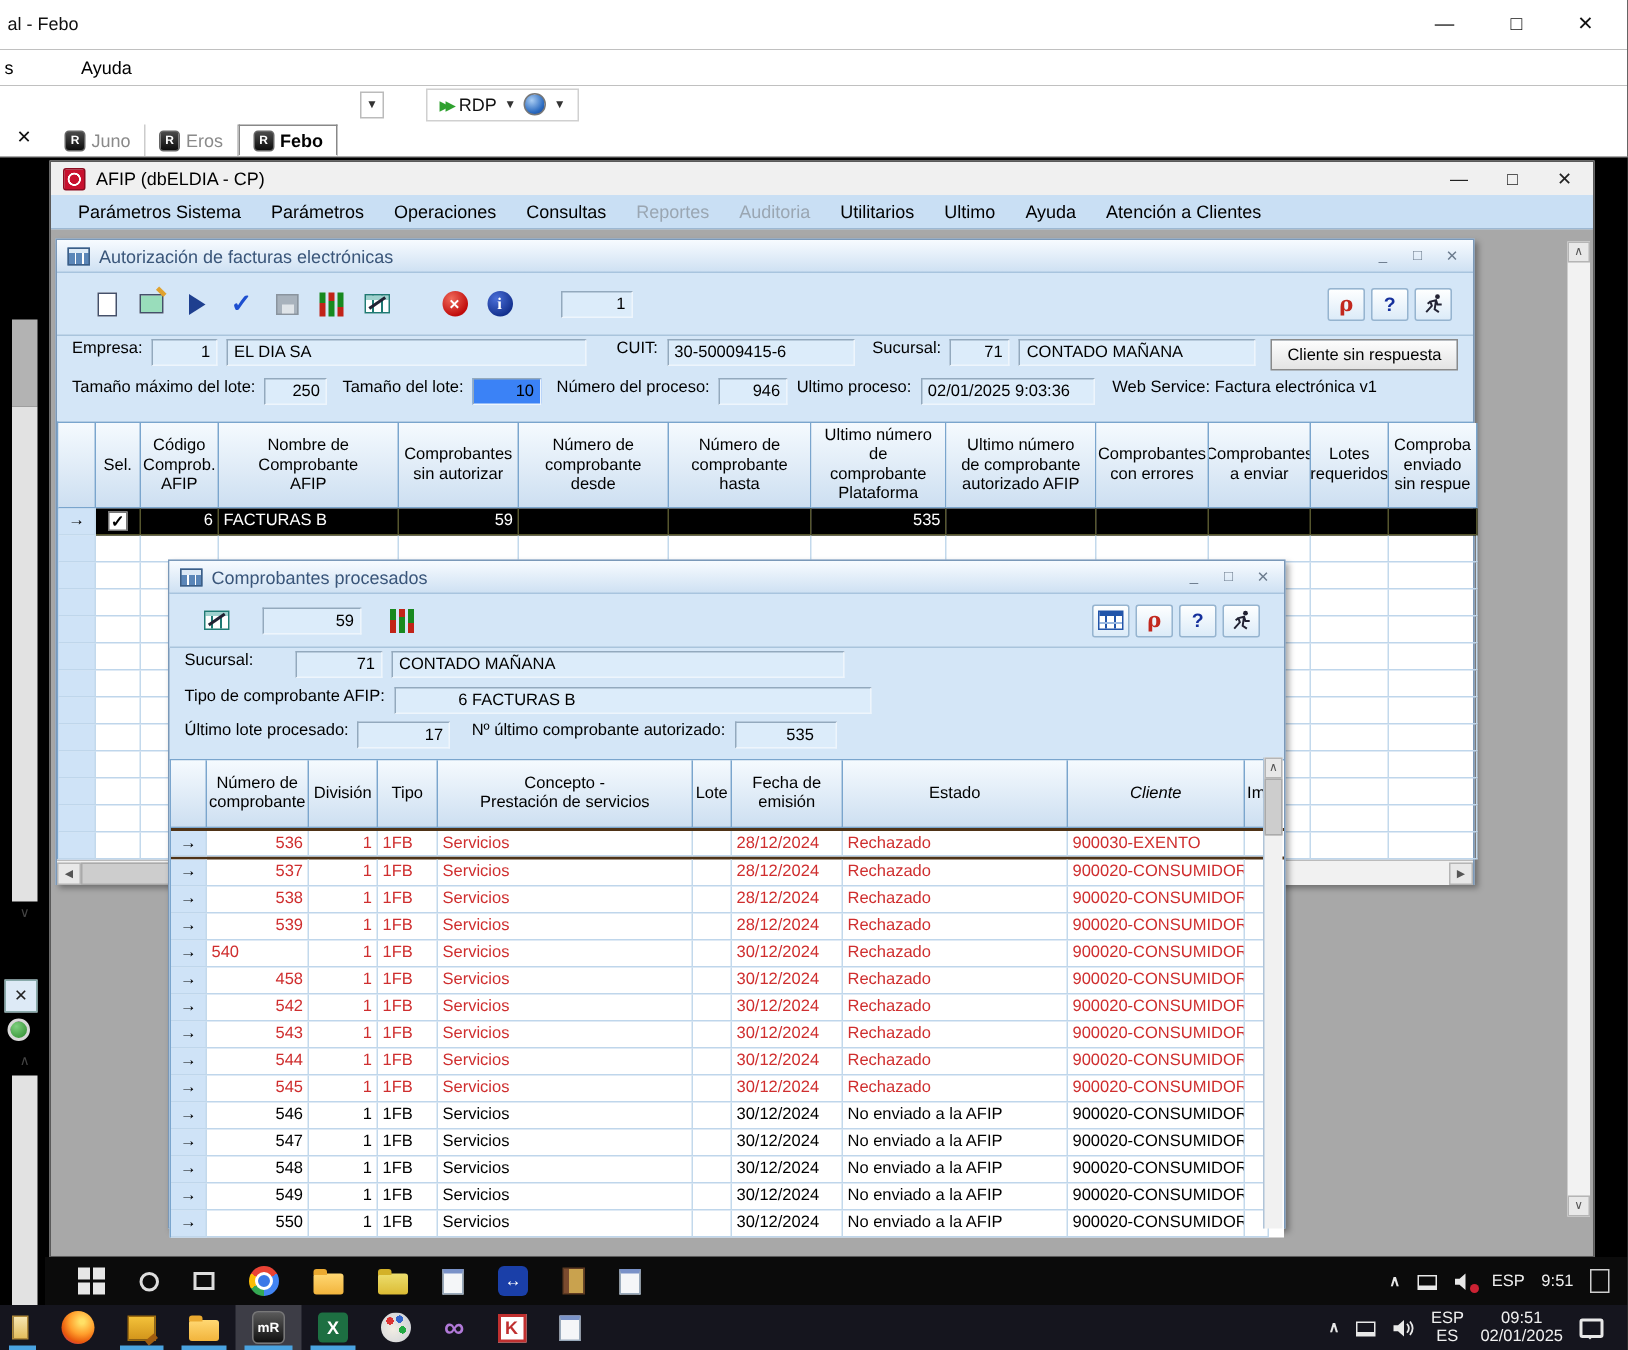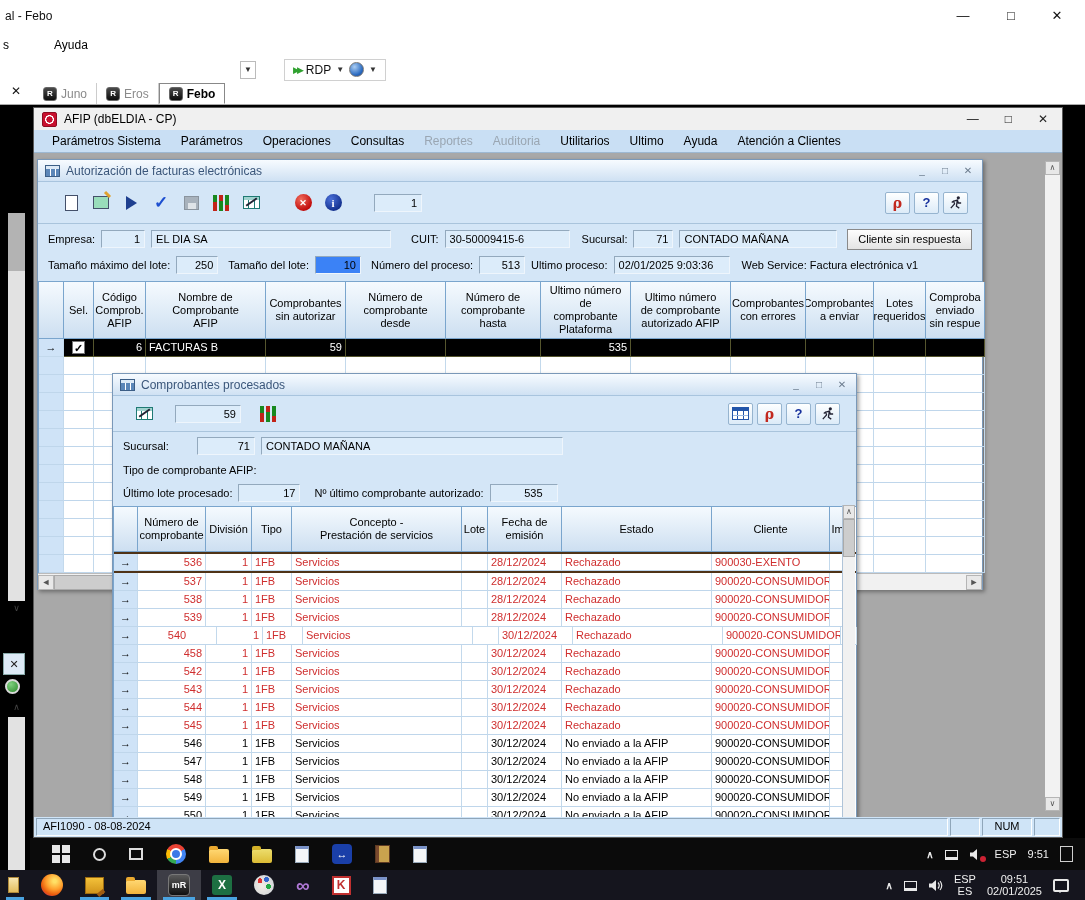--- a/index.html
+++ b/index.html
@@ -52,21 +52,21 @@
 .cw-titlebar{height:22px;background:linear-gradient(#f7fbff,#cfe1f3);display:flex;align-items:center;padding:0 7px;border-bottom:1px solid #a8c4de;color:#3a567a;font-size:12px}
 .cw-icon{width:15px;height:12px;margin-right:6px;background-color:#5b86b8;border:1px solid #3c5e86;background-image:linear-gradient(to bottom,#dce9f6 0 3px,transparent 3px),linear-gradient(to right,transparent 4px,#fff 4px 5px,transparent 5px 9px,#fff 9px 10px,transparent 10px)}
 .cw-controls{margin-left:auto;display:flex;gap:9px;color:#6b7b8d;font-size:10px}
 .cwc{width:14px;text-align:center}
 .cw-toolbar{display:flex;align-items:center;background:#d4e6f7;border-bottom:1px solid #a9c4dc}
 .tbtn{width:30px;height:30px;display:flex;align-items:center;justify-content:center}
 .wbtn{width:25px;height:22px;background:linear-gradient(#feffff,#dcebf8);border:1px solid #96b4cf;display:flex;align-items:center;justify-content:center;font-weight:bold;border-radius:2px}
 .sunken{background:#dcecfa;border:1px solid;border-color:#93a9bd #eef5fc #eef5fc #93a9bd;height:18px;padding:0 4px;display:flex;align-items:center;white-space:nowrap;overflow:hidden}
 .sunken.num{justify-content:flex-end}
 .sunken.white{background:#3b82f6}
-.fieldrow{display:flex;align-items:center;padding:0 10px;gap:6px;white-space:nowrap}
+.fieldrow{display:flex;align-items:flex-start;padding:0 10px;gap:6px;white-space:nowrap}
 .push-btn{height:21px;background:linear-gradient(#fdfdfd,#e4e4e4);border:1px solid #8a8a8a;padding:0 10px;display:flex;align-items:center;margin-left:auto}
 
 
 .icon-doc{width:13px;height:16px;background:#fff;border:1px solid #44506a}
 .icon-form{width:16px;height:13px;background:#fff;border:1px solid #44506a;background-image:linear-gradient(#9db 0,#9db 0),linear-gradient(to bottom,transparent 3px,#8aa 3px 4px,transparent 4px 7px,#8aa 7px 8px,transparent 8px);position:relative}
 .icon-form::after{content:"";position:absolute;right:-3px;top:-4px;width:7px;height:3px;background:#e0a22e;transform:rotate(45deg)}
 .icon-play{width:0;height:0;border-left:11px solid #1e3f8f;border-top:7px solid transparent;border-bottom:7px solid transparent}
 .glyph-check{color:#1d4fd0;font-weight:bold;font-size:17px}
 .icon-save{width:15px;height:14px;background:#a8b2bc;border:1px solid #8a949e;position:relative}
 .icon-save::after{content:"";position:absolute;left:3px;bottom:0;width:8px;height:6px;background:#dfe4e8}
@@ -285,21 +285,21 @@
             <span class="sunken num" style="width:40px">71</span>
             <span class="sunken" style="width:158px">CONTADO MAÑANA</span>
             <span class="push-btn">Cliente sin respuesta</span>
           </div>
           <div class="fieldrow" style="height:26px">
             <span>Tamaño máximo del lote:</span>
             <span class="sunken num" style="width:42px">250</span>
             <span style="margin-left:4px">Tamaño del lote:</span>
             <span class="sunken white num" style="width:46px">10</span>
             <span style="margin-left:4px">Número del proceso:</span>
-            <span class="sunken num" style="width:46px">513</span>
+            <span class="sunken num" style="width:46px">946</span>
             <span>Ultimo proceso:</span>
             <span class="sunken" style="width:116px">02/01/2025 9:03:36</span>
             <span style="margin-left:6px">Web Service: Factura electrónica v1</span>
           </div>
           <div class="grid" style="margin-top:3px">
             <div class="ghead" id="auth-head">
                 <div class="hcell" style="width: 25px; height: 57px;"></div>
                 <div class="hcell" style="width: 30px; height: 57px;">Sel.</div>
                 <div class="hcell" style="width: 52px; height: 57px;">Código
 Comprob.
@@ -578,41 +578,42 @@
                 </span>
             </span>
           </div>
           <div class="fieldrow" style="height:24px;margin-top:2px">
             <span style="width:68px">Sucursal:</span>
             <span class="sunken num" style="width:58px">71</span>
             <span class="sunken" style="width:302px">CONTADO MAÑANA</span>
           </div>
           <div class="fieldrow" style="height:23px">
             <span>Tipo de comprobante AFIP:</span>
+            <span class="sunken" style="width:318px;padding-left:42px">6 FACTURAS B</span>
           </div>
           <div class="fieldrow" style="height:23px">
             <span>Último lote procesado:</span>
             <span class="sunken num" style="width:62px">17</span>
             <span style="margin-left:8px">Nº último comprobante autorizado:</span>
             <span class="sunken num" style="width:68px;padding-right:14px">535</span>
           </div>
           <div class="grid" style="margin-top:2px">
             <div class="ghead" id="proc-head">
                 <div class="hcell" style="width: 24px; height: 45px;"></div>
                 <div class="hcell" style="width: 68px; height: 45px;">Número de
 comprobante</div>
                 <div class="hcell" style="width: 46px; height: 45px;">División</div>
                 <div class="hcell" style="width: 40px; height: 45px;">Tipo</div>
                 <div class="hcell" style="width: 170px; height: 45px;">Concepto -
 Prestación de servicios</div>
                 <div class="hcell" style="width: 26px; height: 45px;">Lote</div>
                 <div class="hcell" style="width: 74px; height: 45px;">Fecha de
 emisión</div>
                 <div class="hcell" style="width: 150px; height: 45px;">Estado</div>
-                <div class="hcell" style="width: 118px; height: 45px;">Cliente</div>
+                <div class="hcell" style="width: 118px; height: 45px; font-style: italic;">Cliente</div>
                 <div class="hcell" style="width: 16px; height: 45px;">Im</div>
               </div>
             <div id="proc-body">
                 <div class="grow red current">
                   <div class="gcell ind" style="width: 24px;">→</div>
                   <div class="gcell" style="width: 68px; text-align: right;">536</div>
                   <div class="gcell" style="width: 46px; text-align: right;">1</div>
                   <div class="gcell" style="width: 40px; text-align: left;">1FB</div>
                   <div class="gcell" style="width: 170px; text-align: left;">Servicios</div>
                   <div class="gcell" style="width: 26px; text-align: right;"></div>
@@ -652,21 +653,21 @@
                   <div class="gcell" style="width: 40px; text-align: left;">1FB</div>
                   <div class="gcell" style="width: 170px; text-align: left;">Servicios</div>
                   <div class="gcell" style="width: 26px; text-align: right;"></div>
                   <div class="gcell" style="width: 74px; text-align: left;">28/12/2024</div>
                   <div class="gcell" style="width: 150px; text-align: left;">Rechazado</div>
                   <div class="gcell" style="width: 118px; text-align: left;">900020-CONSUMIDOR FI</div>
                   <div class="gcell" style="width: 16px; text-align: left;"></div>
                 </div>
                 <div class="grow red">
                   <div class="gcell ind" style="width: 24px;">→</div>
-                  <div class="gcell" style="width: 79px; text-align: center;">540</div>
+                  <div class="gcell" style="width: 68px; text-align: left;">540</div>
                   <div class="gcell" style="width: 46px; text-align: right;">1</div>
                   <div class="gcell" style="width: 40px; text-align: left;">1FB</div>
                   <div class="gcell" style="width: 170px; text-align: left;">Servicios</div>
                   <div class="gcell" style="width: 26px; text-align: right;"></div>
                   <div class="gcell" style="width: 74px; text-align: left;">30/12/2024</div>
                   <div class="gcell" style="width: 150px; text-align: left;">Rechazado</div>
                   <div class="gcell" style="width: 118px; text-align: left;">900020-CONSUMIDOR FI</div>
                   <div class="gcell" style="width: 16px; text-align: left;"></div>
                 </div>
                 <div class="grow red">
@@ -796,26 +797,20 @@
             <div class="vsb-thumb"></div>
           </div>
         </div>
 
         <div class="mdi-vscroll">
           <div class="vsb-btn">∧</div>
           <div class="vsb-btn">∨</div>
         </div>
       </div>
 
-      <div class="afip-statusbar">
-        <span class="sb-sec" style="flex:1">AFI1090 - 08-08-2024</span>
-        <span class="sb-sec" style="width:30px"></span>
-        <span class="sb-sec" style="width:50px;text-align:center">NUM</span>
-        <span class="sb-sec" style="width:26px"></span>
-      </div>
     </div>
   </div>
 
   <div class="remote-taskbar">
     <span class="icon-start">
         <span></span>
         <span></span>
         <span></span>
         <span></span>
       </span>

